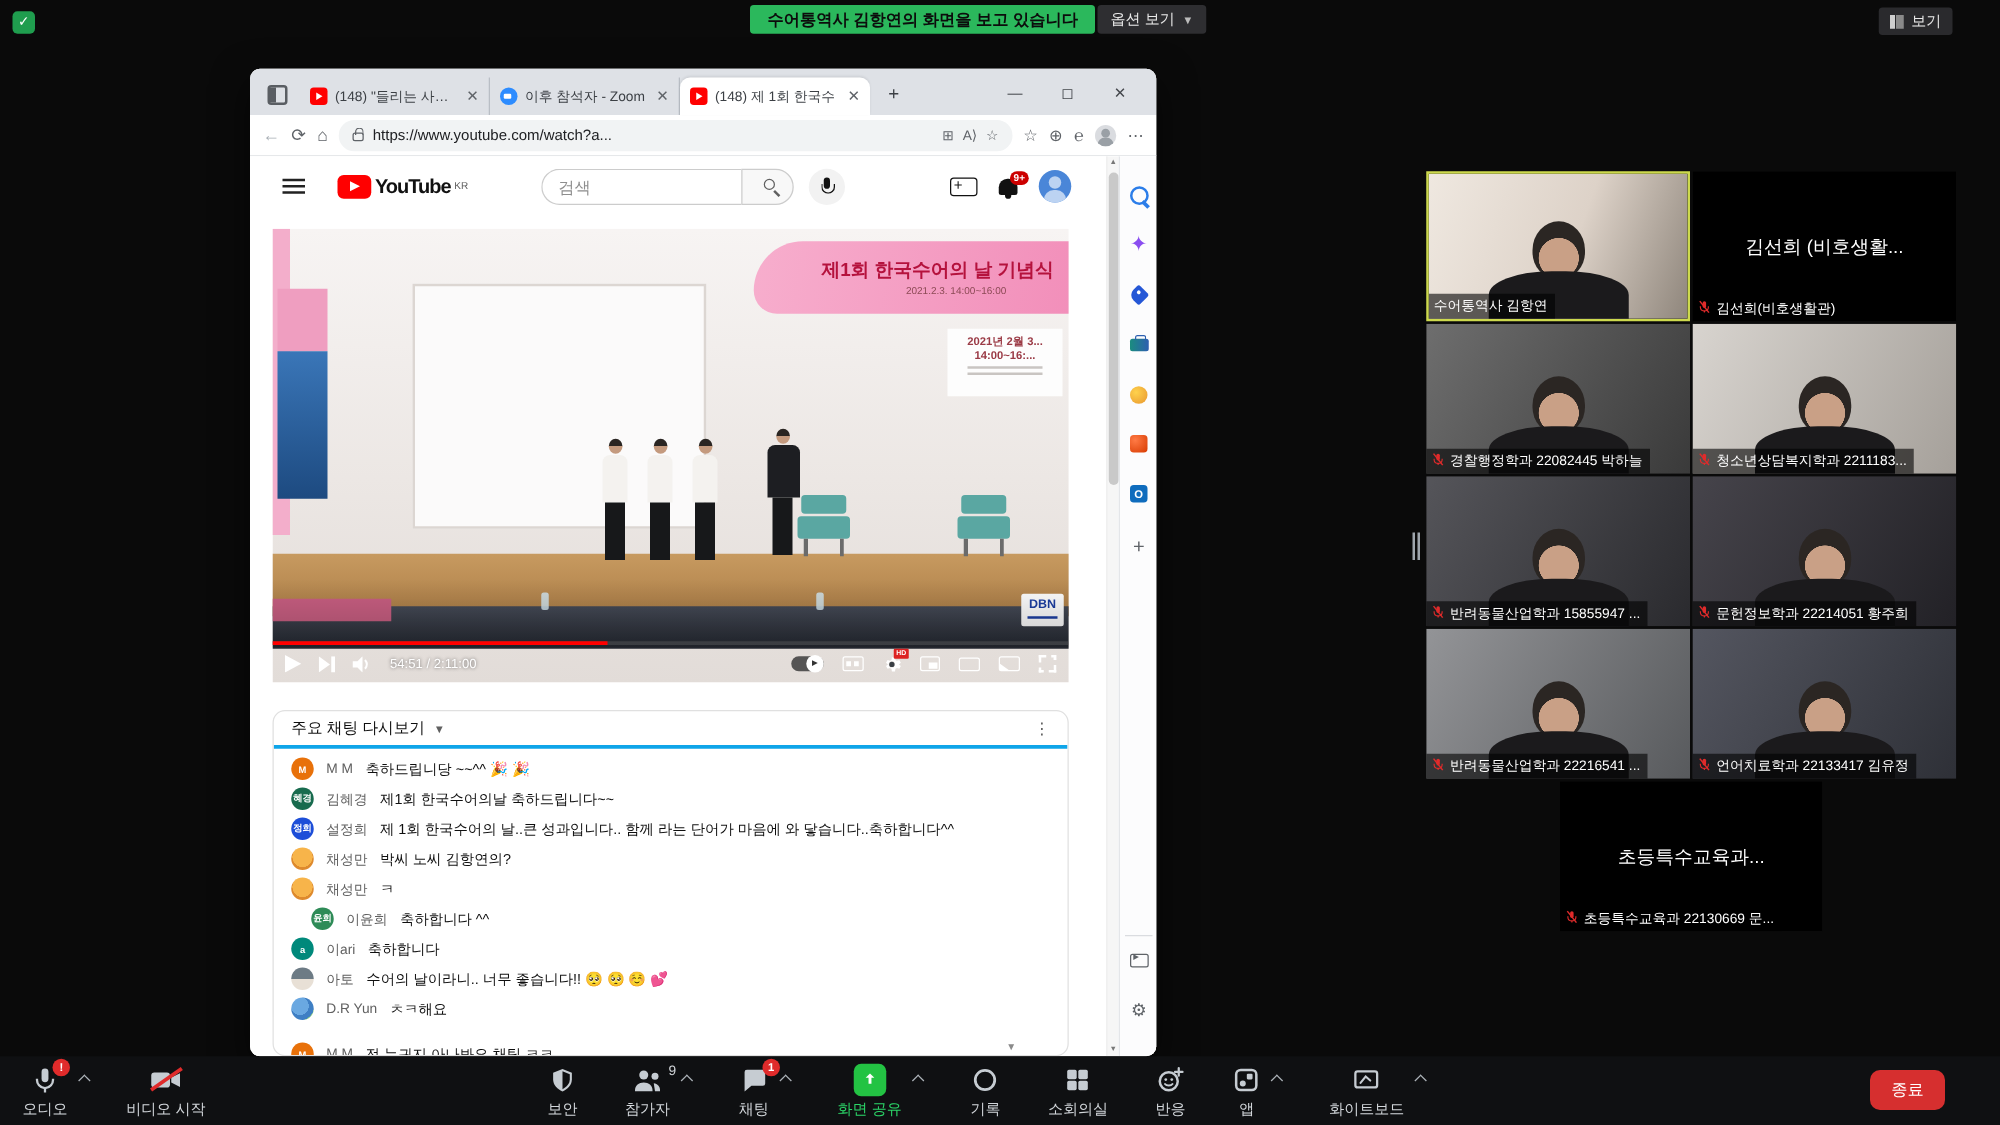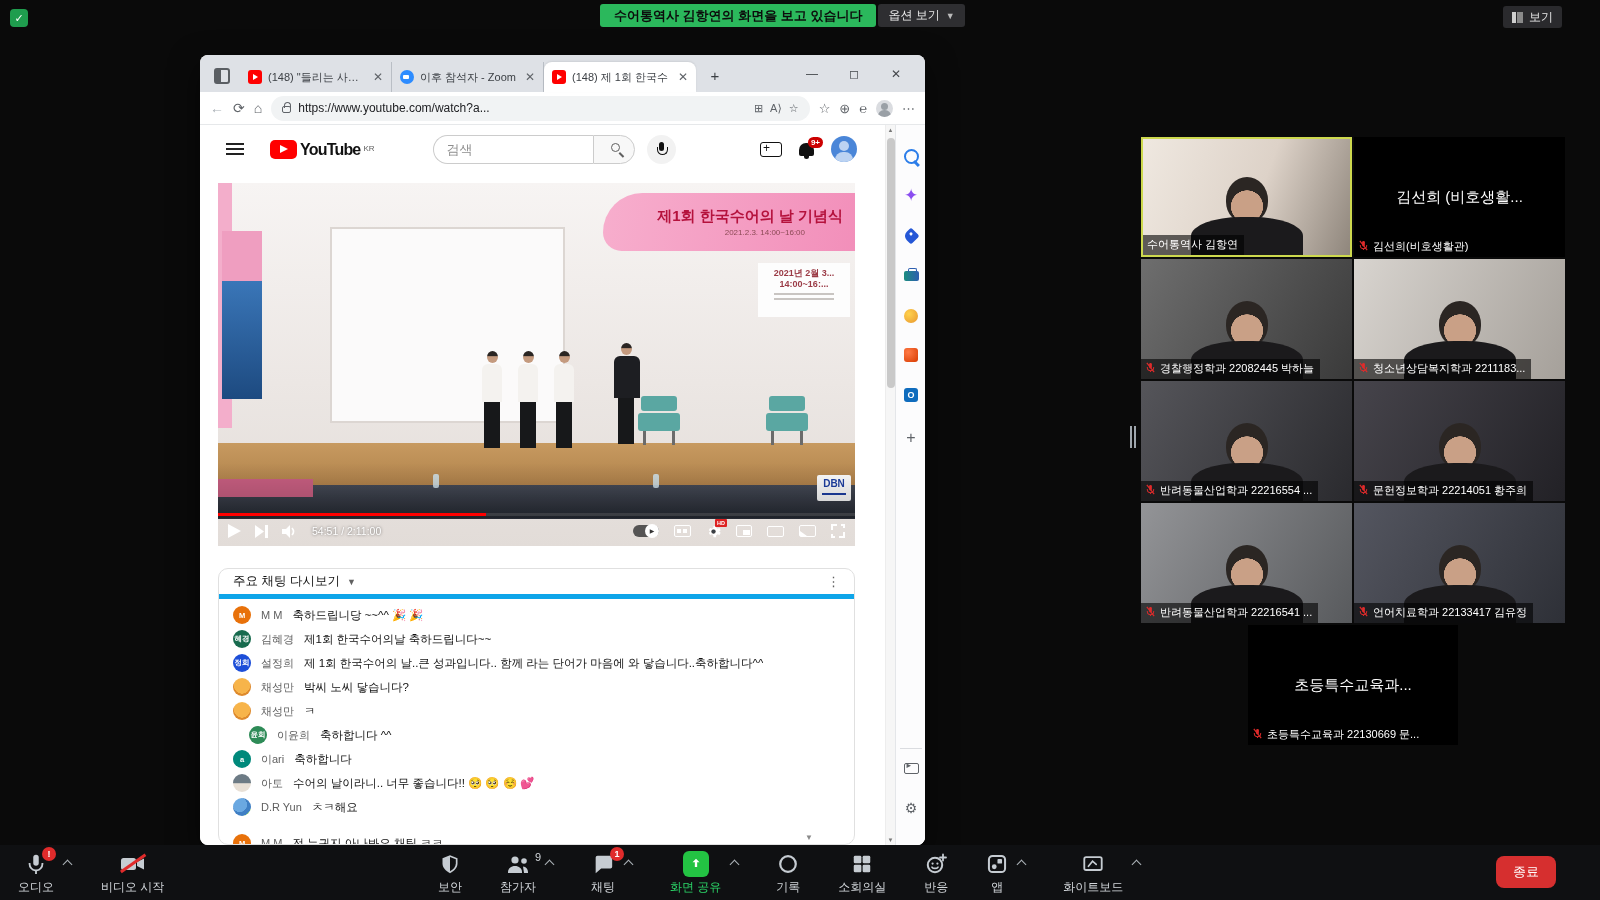--- a/index.html
+++ b/index.html
@@ -152,21 +152,21 @@
   .fs-ic::before { left:0; top:0; border-left:2px solid #fff; border-top:2px solid #fff;
     box-shadow:10px 0 0 -2px #fff, 0 0 0 0 #fff; }
   .fs-ic::after { right:0; bottom:0; border-right:2px solid #fff; border-bottom:2px solid #fff; }
   .fs-ic .tr { position:absolute; right:0; top:0; width:4px; height:4px; border-right:2px solid #fff; border-top:2px solid #fff; }
   .fs-ic .bl { position:absolute; left:0; bottom:0; width:4px; height:4px; border-left:2px solid #fff; border-bottom:2px solid #fff; }
 
   
   .chatbox { position:absolute; left:18px; top:443px; width:637px; height:277px; border:1px solid #e0e0e0;
     border-radius:10px; background:#fff; overflow:hidden; }
   .chat-head { height:30px; display:flex; align-items:center; padding:0 14px; gap:7px; font-size:12.5px;
-    color:#0f0f0f; border-bottom:5px solid #0ea5e9; }
+    color:#0f0f0f; border-bottom:3px solid #0ea5e9; }
   .chat-caret { font-size:9px; color:#606060; }
   .kebab { margin-left:auto; color:#606060; font-size:13px; letter-spacing:0; }
   .chat-rows { padding-top:4px; }
   .crow { height:24px; display:flex; align-items:center; padding:0 14px; gap:10px; }
   .crow.cut { margin-top:12px; }
   .av { width:18px; height:18px; border-radius:50%; flex:0 0 auto; display:flex; align-items:center;
     justify-content:center; color:#fff; font-size:7.5px; font-weight:bold; }
   .av-tiger { background:radial-gradient(circle at 50% 42%, #f7b44a 0 58%, #de8a2d 59%); }
   .av-earth { background:radial-gradient(circle at 38% 38%, #6aa8e1 0 45%, #3f7fc4 46% 72%, #7fc47f 73%); }
   .av-penguin { background:linear-gradient(180deg,#6d7b85 0 52%, #e8e0d6 53%); }
@@ -439,21 +439,21 @@
               <span class="cmsg">제1회 한국수어의날 축하드립니다~~</span>
             </div>
             <div class="crow">
               <span class="av" style="background: #1d4ed8;">정희</span>
               <span class="cname">설정희</span>
               <span class="cmsg">제 1회 한국수어의 날..큰 성과입니다.. 함께 라는 단어가 마음에 와 닿습니다..축하합니다^^</span>
             </div>
             <div class="crow">
               <span class="av av-tiger"></span>
               <span class="cname">채성만</span>
-              <span class="cmsg">박씨 노씨 닿습니다?</span>
+              <span class="cmsg">박씨 노씨 김항연의?</span>
             </div>
             <div class="crow">
               <span class="av av-tiger"></span>
               <span class="cname">채성만</span>
               <span class="cmsg">ㅋ</span>
             </div>
             <div class="crow">
               <span class="av" style="background: rgb(46, 139, 87); margin-left: 16px;">윤희</span>
               <span class="cname">이윤희</span>
               <span class="cmsg">축하합니다 ^^</span>
@@ -584,21 +584,21 @@
             <span class="pfig"></span>
           </div>
           <div class="ptag">
             <span><svg width="11" height="11" viewBox="0 0 24 24">
                 <g fill="#e02b2b">
                   <rect x="9" y="2" width="6" height="12" rx="3"></rect>
                   <path d="M6 11v1a6 6 0 0 0 12 0v-1h2v1a8 8 0 0 1-7 7.93V22h-2v-2.07A8 8 0 0 1 4 12v-1z"></path>
                 </g>
                 <line x1="4" y1="2" x2="20" y2="22" stroke="#e02b2b" stroke-width="2.6"></line>
               </svg></span>
-            <span>반려동물산업학과 22216554 ...</span>
+            <span>반려동물산업학과 15855947 ...</span>
           </div>
         </div>
         <div class="tile v-d">
           <div class="vid">
             <span class="pfig"></span>
           </div>
           <div class="ptag">
             <span><svg width="11" height="11" viewBox="0 0 24 24">
                 <g fill="#e02b2b">
                   <rect x="9" y="2" width="6" height="12" rx="3"></rect>

